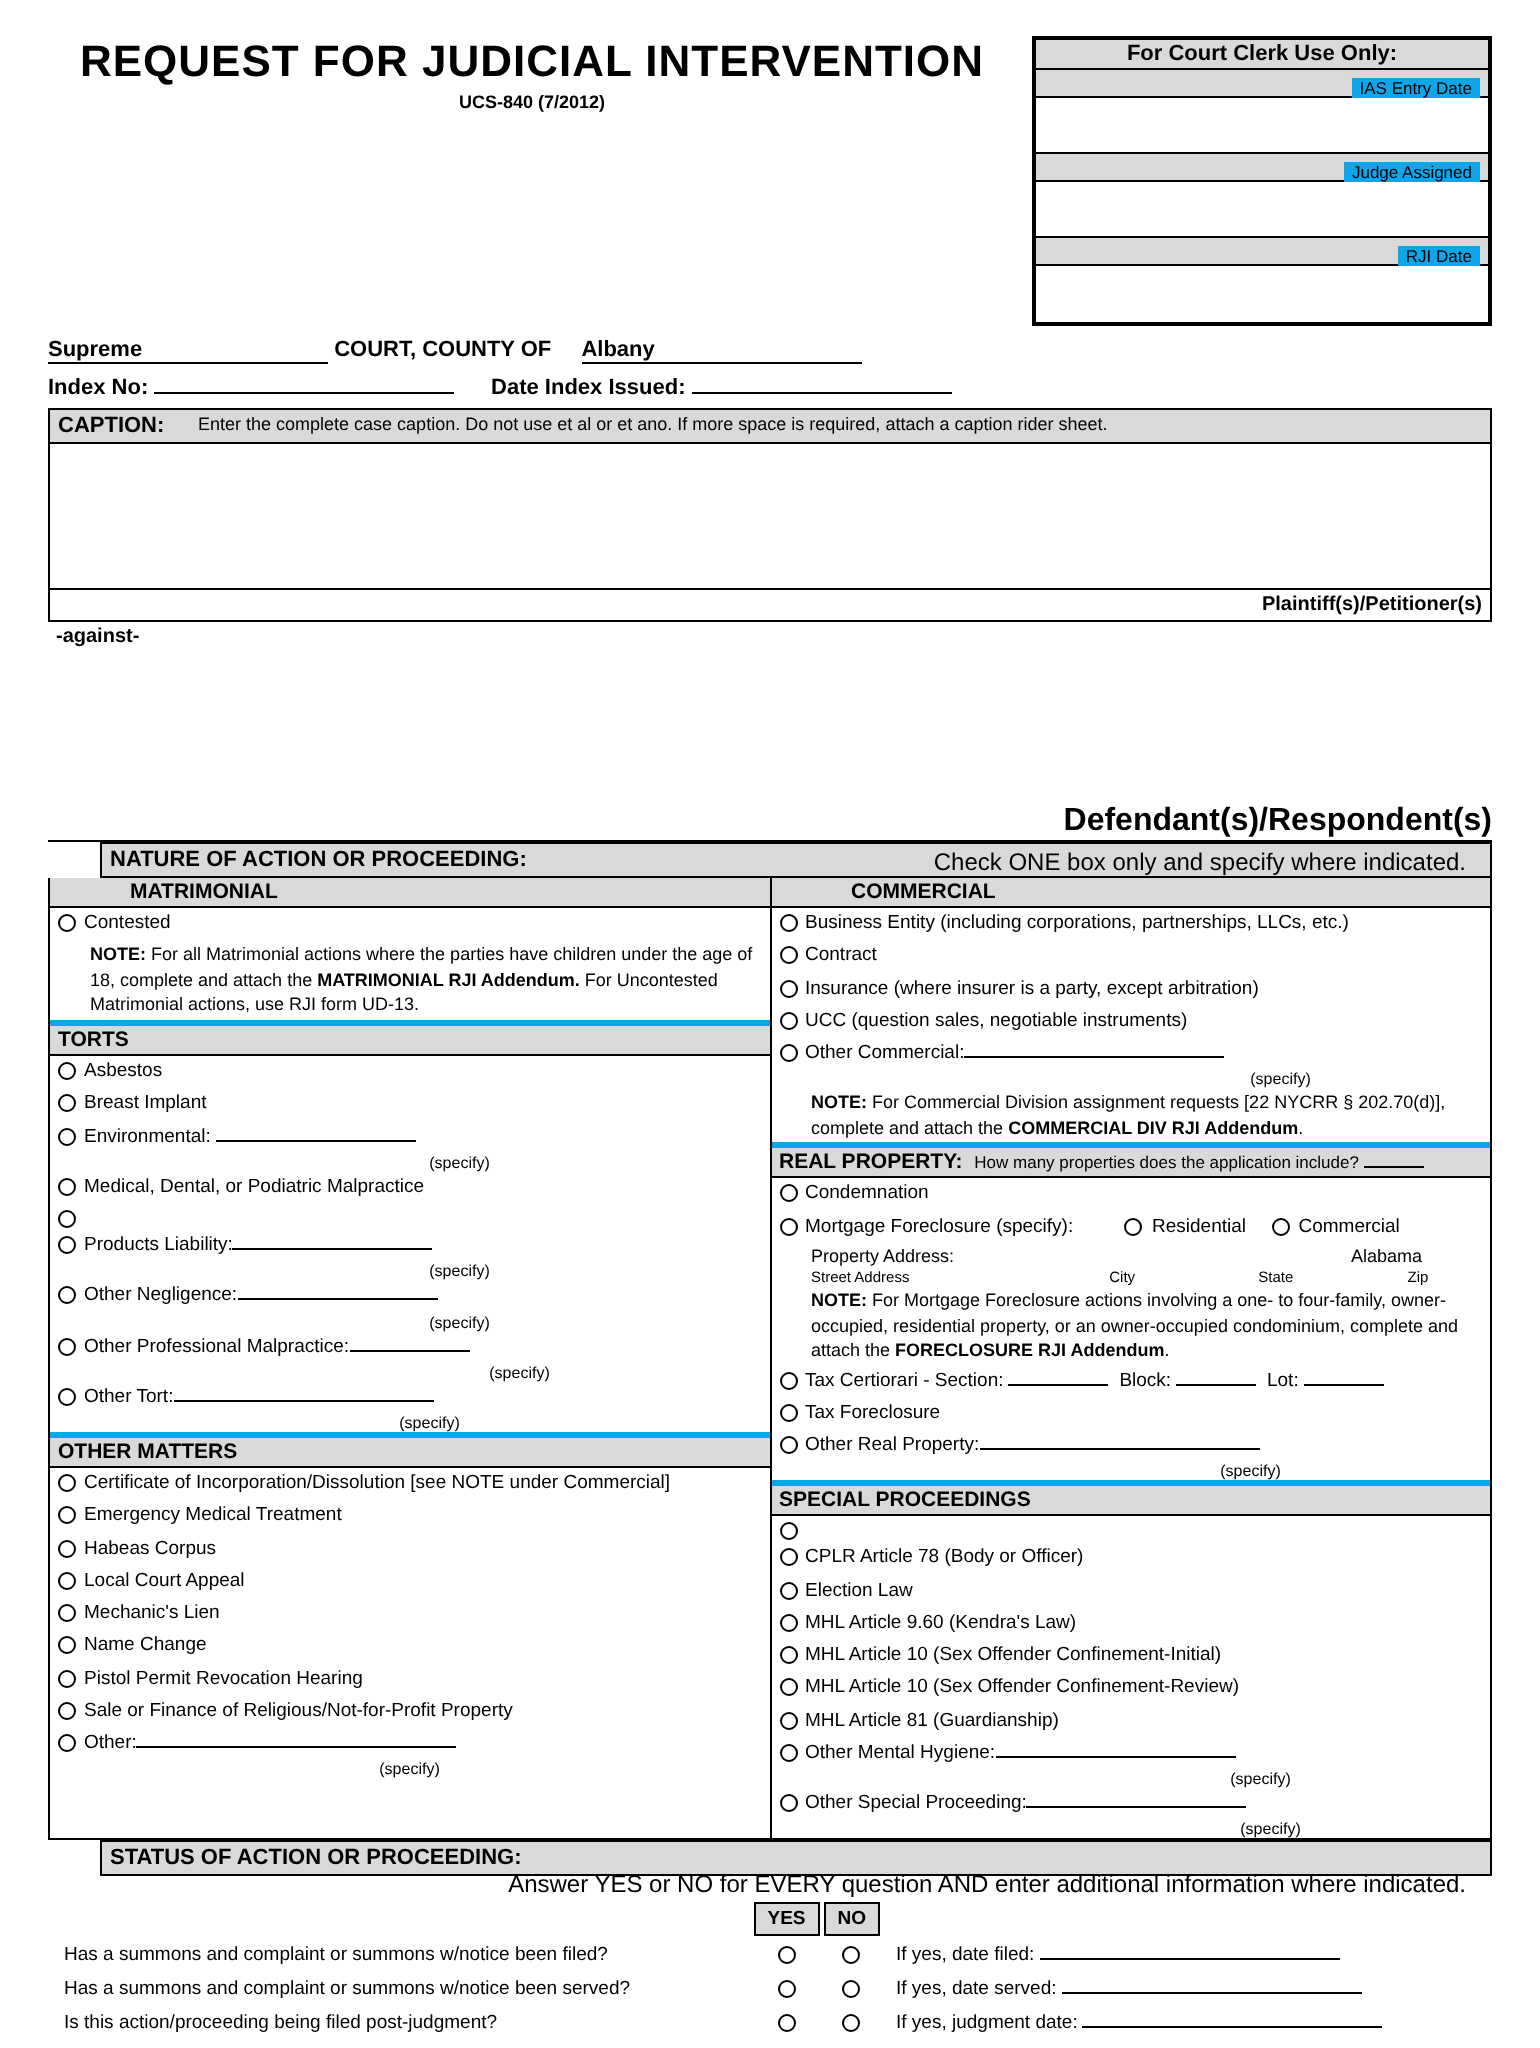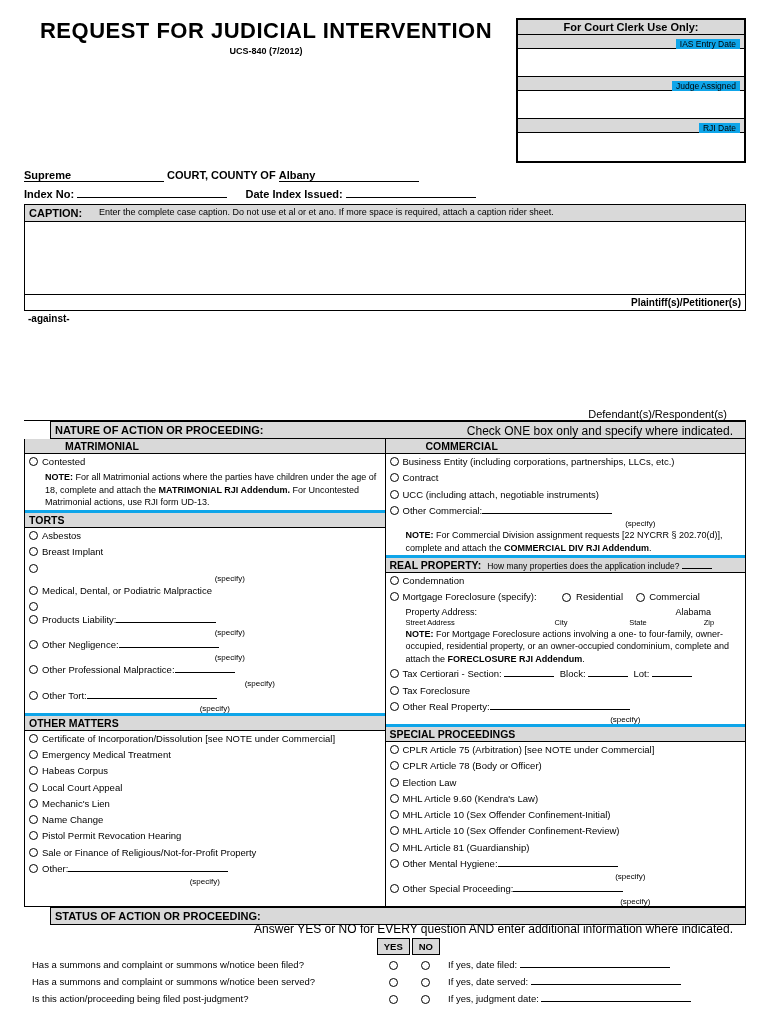--- a/index.html
+++ b/index.html
@@ -18,21 +18,21 @@
 .uline { display: inline-block; border-bottom: 1px solid #000; min-width: 120px; font-weight: normal; }
 .uline-sm { min-width: 80px; }
 .caption-box { border: 1px solid #000; margin-top: 4px; }
 .caption-header { display: flex; background: #d9d9d9; padding: 2px 4px; font-size: 9.5px; border-bottom: 1px solid #000; }
 .caption-header .lbl { font-weight: bold; font-size: 11px; width: 70px; }
 .caption-header .txt { flex: 1; font-size: 9px; line-height: 1.3; }
 .caption-body { height: 72px; position: relative; }
 .caption-foot { text-align: right; font-size: 10px; font-weight: bold; padding: 2px 4px; border-top: 1px solid #000; }
 .against { font-size: 10px; font-weight: bold; margin: 2px 0 2px 4px; }
 .defendant-area { height: 95px; position: relative; border-bottom: 1px solid #000; }
-.defendant-foot { position: absolute; bottom: 0; right: 19px; font-weight: normal; font-size: 11px; }
+.defendant-foot { position: absolute; bottom: 0; right: 0; font-weight: bold; font-size: 16px; }
 .section-hdr { background: #d9d9d9; border: 1px solid #000; padding: 2px 4px; font-weight: bold; font-size: 11px; margin-left: 26px; }
 .section-hdr .sub { font-weight: normal; font-size: 12px; float: right; margin-right: 8px; }
 .two-col { display: flex; border: 1px solid #000; border-top: none; }
 .col { flex: 1; }
 .col:first-child { border-right: 1px solid #000; }
 .sub-hdr { background: #d9d9d9; font-weight: bold; font-size: 10.5px; padding: 1px 4px; border-bottom: 1px solid #000; border-top: 3px solid #0ea5e9; }
 .sub-hdr:first-child { border-top: none; padding-left: 40px; }
 .sub-hdr .norm { font-weight: normal; font-size: 8.5px; }
 .item { display: flex; align-items: flex-start; gap: 4px; padding: 1px 4px; font-size: 9.5px; line-height: 1.5; }
 .radio { display: inline-block; width: 9px; height: 9px; border: 1.2px solid #000; border-radius: 50%; flex-shrink: 0; margin-top: 2px; }
@@ -72,21 +72,21 @@
     <div class="clerk-cell gray">
         <span class="clerk-cell-label">RJI Date</span>
       </div>
     <div class="clerk-cell"></div>
   </div>
 </div>
 
 <div class="row">
   <span class="uline" style="min-width:140px;font-weight:bold;">Supreme</span>
   <span>COURT,  COUNTY OF</span>
-  <span class="uline" style="min-width:140px;font-weight:bold;">Albany</span>
+  <span class="uline" style="min-width:140px;font-weight:bold;margin-left:12px;">Albany</span>
 </div>
 
 <div class="row">
   <span>Index No:</span>
   <span class="uline" style="min-width:150px;"></span>
   &nbsp;&nbsp;&nbsp;&nbsp;
   <span>Date Index Issued:</span>
   <span class="uline" style="min-width:130px;"></span>
 </div>
 
@@ -121,20 +121,21 @@
     <div class="item">
         <span class="radio"></span>
         <span class="txt">Asbestos</span>
       </div>
     <div class="item">
         <span class="radio"></span>
         <span class="txt">Breast Implant</span>
       </div>
     <div class="item">
         <span class="radio"></span>
+        <span class="txt"><span>Environmental:</span> <span class="fill-line"></span></span>
       </div>
     <div class="specify" style="margin-left:110px;margin-right:60px;border:none;">(specify)</div>
     <div class="item">
         <span class="radio"></span>
         <span class="txt">Medical, Dental, or Podiatric Malpractice</span>
       </div>
     <div class="item">
         <span class="radio"></span>
       </div>
     <div class="item">
@@ -203,21 +204,25 @@
     <div class="item">
         <span class="radio"></span>
         <span class="txt">Business Entity (including corporations, partnerships, LLCs, etc.)</span>
       </div>
     <div class="item">
         <span class="radio"></span>
         <span class="txt">Contract</span>
       </div>
     <div class="item">
         <span class="radio"></span>
-        <span class="txt">UCC (including attach, negotiable instruments)</span>
+        <span class="txt">Insurance (where insurer is a party, except arbitration)</span>
+      </div>
+    <div class="item">
+        <span class="radio"></span>
+        <span class="txt">UCC (question sales, negotiable instruments)</span>
       </div>
     <div class="item">
         <span class="radio"></span>
         <span class="txt"><span>Other Commercial:</span><span class="fill-line" style="min-width:130px;"></span></span>
       </div>
     <div class="specify" style="margin-left:170px;margin-right:20px;border:none;">(specify)</div>
     <div class="note"><b>NOTE:</b>  For Commercial Division assignment requests [22 NYCRR § 202.70(d)], complete and attach the <b>COMMERCIAL DIV RJI Addendum</b>.</div>
 
     <div class="sub-hdr"><span>REAL PROPERTY:</span> &nbsp;<span class="norm">How many properties does the application include?</span> <span class="fill-line" style="min-width:30px;"></span></div>
     <div class="item">
@@ -246,21 +251,20 @@
       </div>
     <div class="item">
         <span class="radio"></span>
         <span class="txt"><span>Other Real Property:</span><span class="fill-line" style="min-width:140px;"></span></span>
       </div>
     <div class="specify" style="margin-left:140px;margin-right:20px;border:none;">(specify)</div>
 
     <div class="sub-hdr">SPECIAL PROCEEDINGS</div>
     <div class="item">
         <span class="radio"></span>
-        <span class="txt"><span>CPLR Article 75 (Arbitration)    [see NOTE under Commercial]</span></span>
       </div>
     <div class="item">
         <span class="radio"></span>
         <span class="txt">CPLR Article 78 (Body or Officer)</span>
       </div>
     <div class="item">
         <span class="radio"></span>
         <span class="txt">Election Law</span>
       </div>
     <div class="item">

